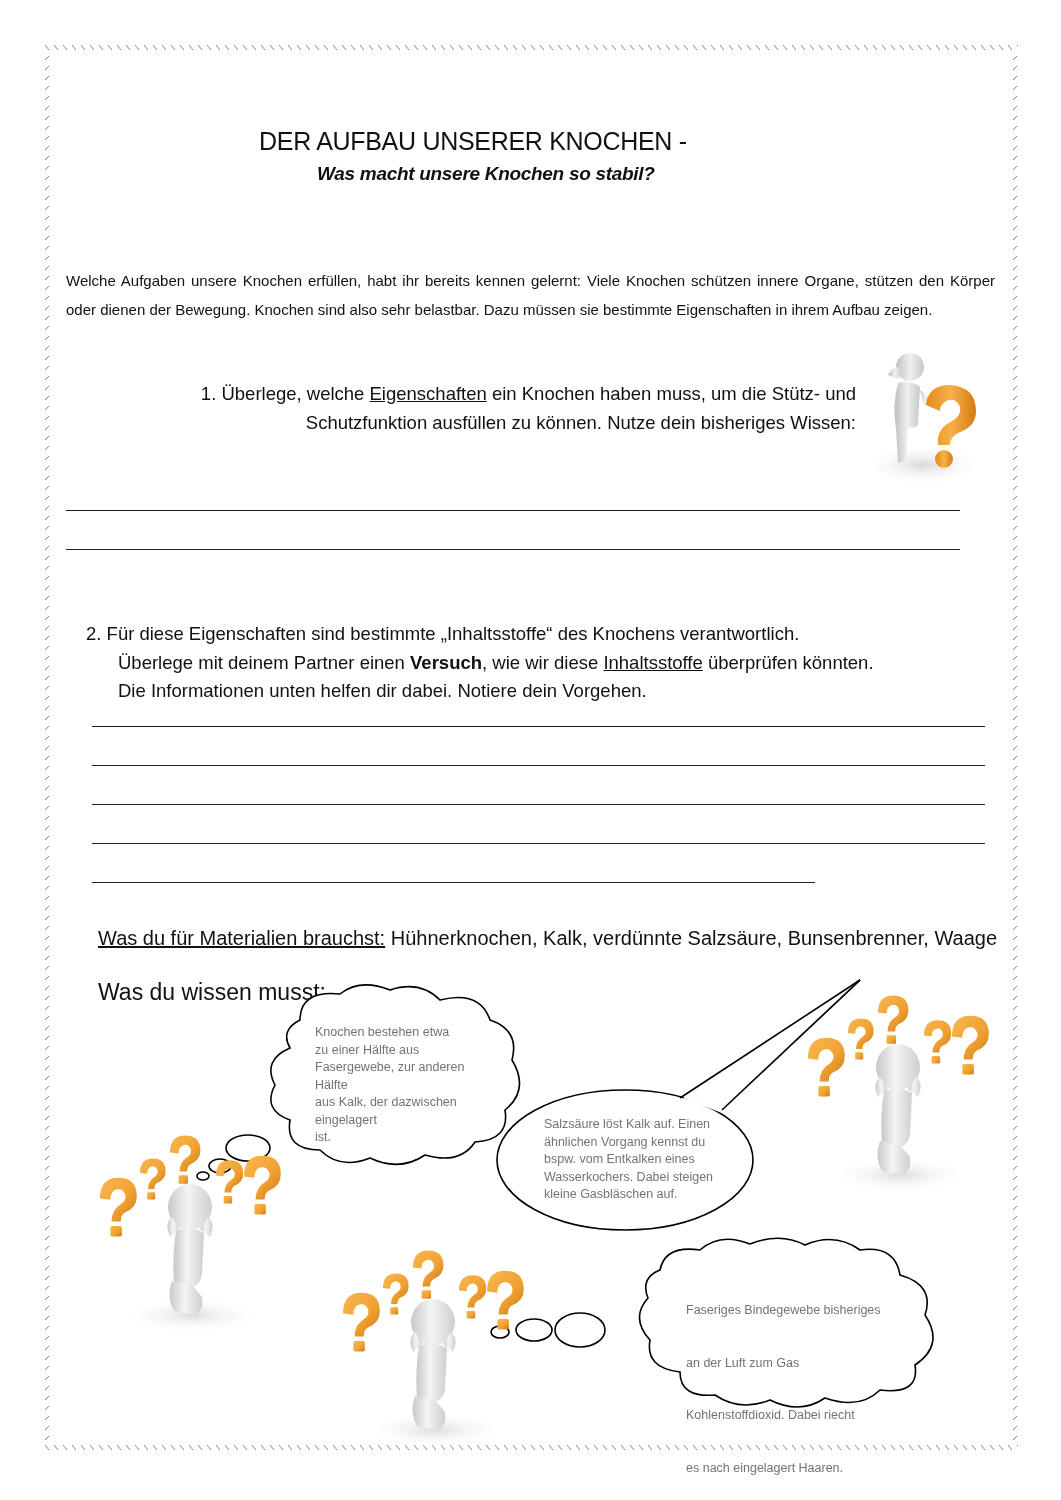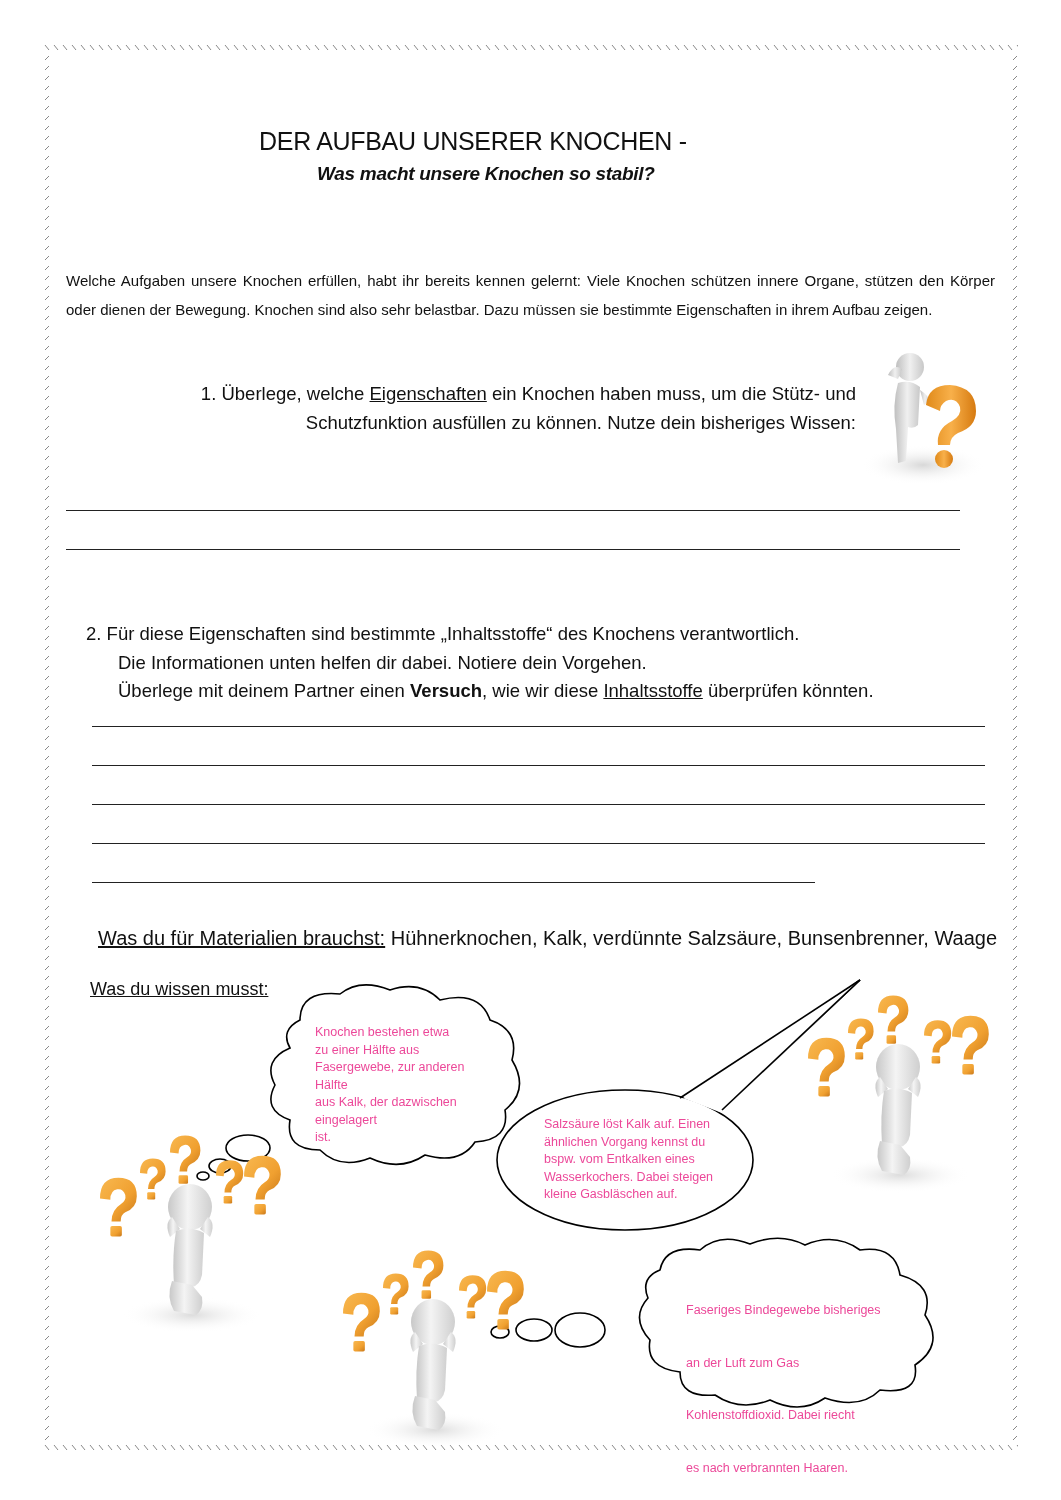--- a/index.html
+++ b/index.html
@@ -11,22 +11,22 @@
   .abs { position: absolute; }
   .title1 { left: 259px; top: 127px; font-size: 25px; font-weight: normal; letter-spacing: -0.3px; white-space: nowrap; }
   .title2 { left: 317px; top: 163px; font-size: 19px; font-weight: bold; font-style: italic; letter-spacing: -0.3px; white-space: nowrap; }
   .para { left: 66px; top: 267px; width: 929px; font-size: 15px; line-height: 28.5px; text-align: justify; }
   .q1 { left: 66px; top: 380px; width: 790px; font-size: 18.5px; line-height: 28.5px; text-align: right; }
   .q1 .indent, .q2 .indent { padding-left: 32px; display: block; }
   .q2 { left: 66px; top: 620px; width: 935px; font-size: 18.5px; line-height: 28.5px; margin-left: 20px; }
   u { text-decoration: underline; }
   .line { position: absolute; height: 0; border-top: 1.6px solid #222; }
   .materials { left: 98px; top: 927px; font-size: 20px; white-space: nowrap; }
-  .wissen { left: 90px; top: 979px; font-size: 18px; text-decoration: underline; }
-  .bubble-text { position: absolute; font-size: 12.5px; line-height: 17.5px; color: #ec4899; }
+  .wissen { left: 98px; top: 979px; font-size: 23px; }
+  .bubble-text { position: absolute; font-size: 12.5px; line-height: 17.5px; color: #737373; }
   .figure svg { display: block; }
 </style>
 </head>
 <body>
 
 <div class="frame">
   <svg width="974" height="1406">
     <defs>
       <pattern id="hatchH" width="9" height="8" patternUnits="userSpaceOnUse">
         <line x1="1" y1="1" x2="5" y2="6" stroke="#888" stroke-width="1"></line>
@@ -80,22 +80,22 @@
     <circle cx="86" cy="114" r="9" fill="url(#orange1)"></circle>
   </svg>
 </div>
 
 <div class="line" style="left:66px; top:510px; width:894px;"></div>
 <div class="line" style="left:66px; top:549px; width:894px;"></div>
 
 <div class="abs q2">
   <span>2.</span>
   <span>Für diese Eigenschaften sind bestimmte „Inhaltsstoffe“ des Knochens verantwortlich.</span>
+  <span class="indent"><span>Überlege mit deinem Partner einen </span><b>Versuch</b><span>, wie wir diese </span><u>Inhaltsstoffe</u><span> überprüfen könnten.</span></span>
   <span class="indent">Die Informationen unten helfen dir dabei. Notiere dein Vorgehen.</span>
-  <span class="indent"><span>Überlege mit deinem Partner einen </span><b>Versuch</b><span>, wie wir diese </span><u>Inhaltsstoffe</u><span> überprüfen könnten.</span></span>
 </div>
 
 <div class="line" style="left:92px; top:726px; width:893px;"></div>
 <div class="line" style="left:92px; top:765px; width:893px;"></div>
 <div class="line" style="left:92px; top:804px; width:893px;"></div>
 <div class="line" style="left:92px; top:843px; width:893px;"></div>
 <div class="line" style="left:92px; top:882px; width:723px;"></div>
 
 <div class="abs materials">
   <u>Was du für Materialien brauchst:</u><span> Hühnerknochen, Kalk, verdünnte Salzsäure, Bunsenbrenner, Waage</span>
@@ -139,21 +139,21 @@
   <div>ähnlichen Vorgang kennst du</div>
   <div>bspw. vom Entkalken eines</div>
   <div>Wasserkochers. Dabei steigen</div>
   <div>kleine Gasbläschen auf.</div>
 </div>
 
 <div class="bubble-text" style="left:686px; top:1267px; white-space: pre;">
   <div>Faseriges Bindegewebe bisheriges</div>
   <div>an der Luft zum Gas</div>
   <div>Kohlenstoffdioxid. Dabei riecht</div>
-  <div>es nach verbrannten Haaren.</div>
+  <div>es nach eingelagert Haaren.</div>
   
   
 </div>
 
 <svg width="0" height="0" style="position:absolute">
   <defs>
     <linearGradient id="qgrad" x1="0" x2="1" y1="0" y2="1">
       <stop offset="0%" stop-color="#f8b850"></stop>
       <stop offset="60%" stop-color="#f0a030"></stop>
       <stop offset="100%" stop-color="#c8781a"></stop>

